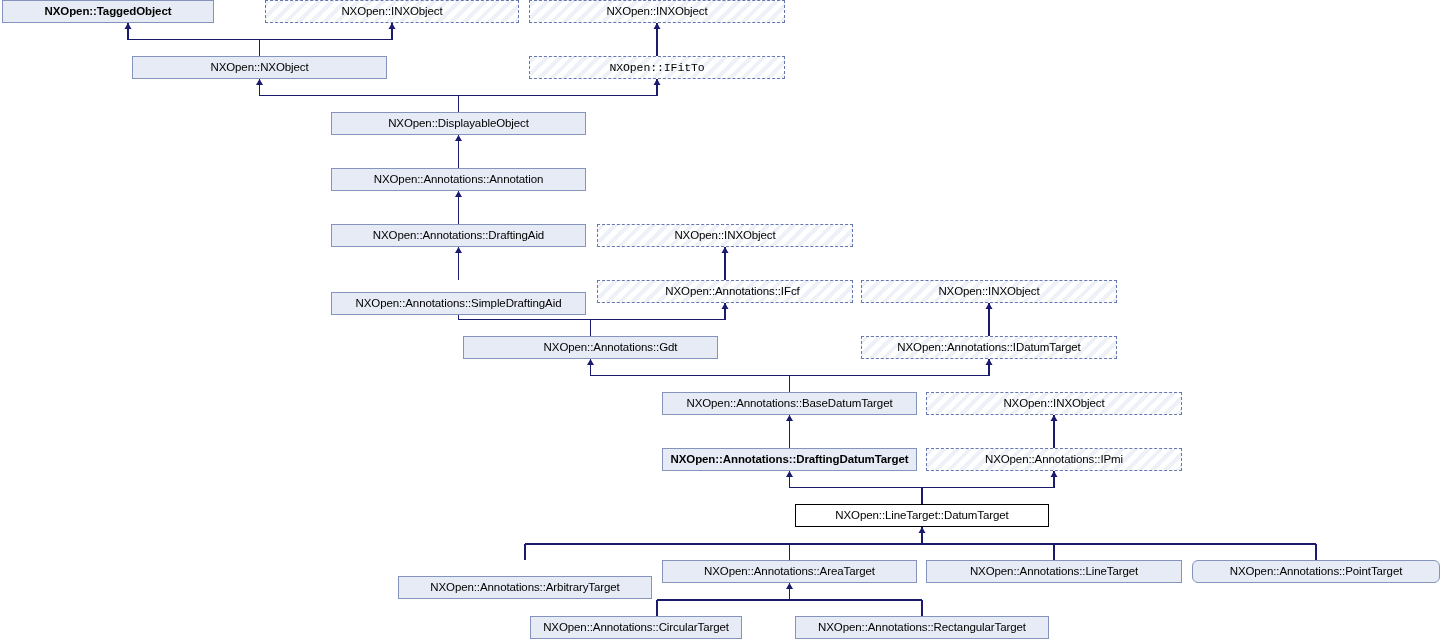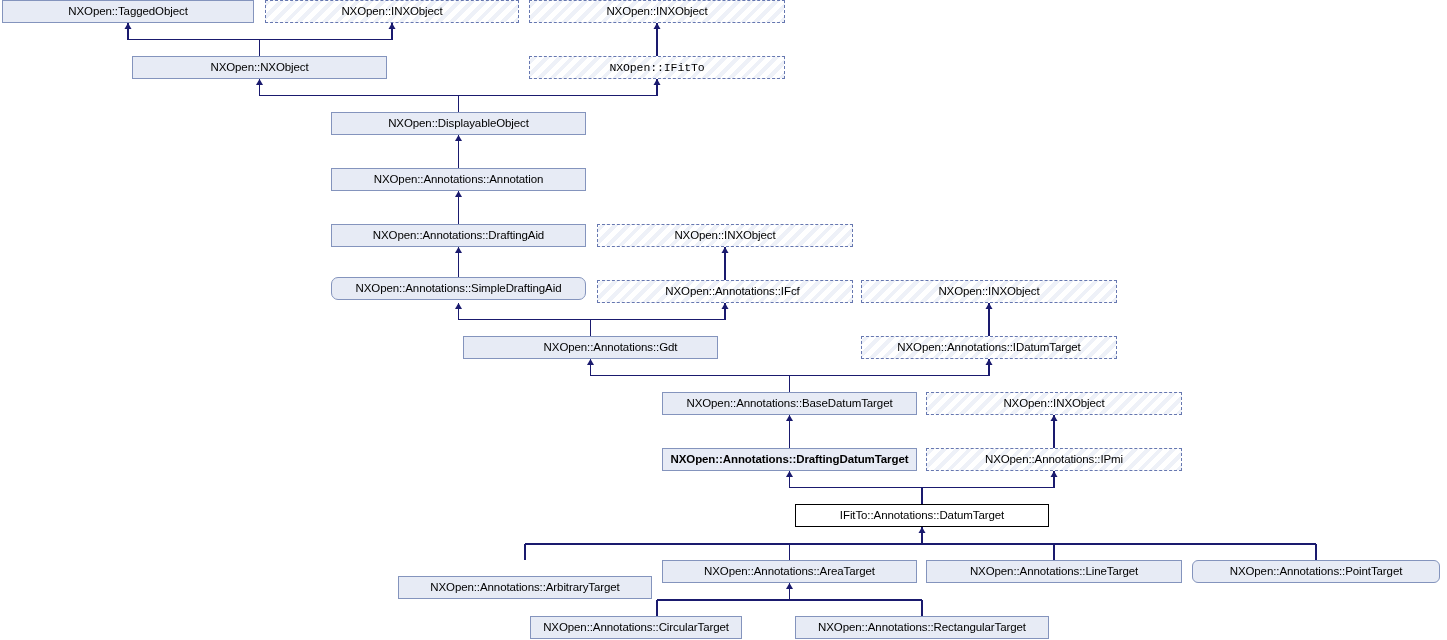--- a/index.html
+++ b/index.html
@@ -137,21 +137,21 @@
       <line x1="1054" y1="544" x2="1054" y2="560" stroke="#1a1a6e" stroke-width="1.2" shape-rendering="crispEdges"></line>
       <line x1="1316" y1="544" x2="1316" y2="560" stroke="#1a1a6e" stroke-width="1.2" shape-rendering="crispEdges"></line>
       <path d="M 922 527 L 918.5 533 L 925.5 533 Z" fill="#1a1a6e"></path>
       <line x1="789.5" y1="583" x2="789.5" y2="600" stroke="#1a1a6e" stroke-width="1.2" shape-rendering="crispEdges"></line>
       <line x1="657" y1="600" x2="922" y2="600" stroke="#1a1a6e" stroke-width="1.2" shape-rendering="crispEdges"></line>
       <line x1="657" y1="600" x2="657" y2="616" stroke="#1a1a6e" stroke-width="1.2" shape-rendering="crispEdges"></line>
       <line x1="922" y1="600" x2="922" y2="616" stroke="#1a1a6e" stroke-width="1.2" shape-rendering="crispEdges"></line>
       <path d="M 789.5 583 L 786 589 L 793 589 Z" fill="#1a1a6e"></path>
     </svg>
   <div id="node-layer">
-      <div class="node cls" style="left: 2px; top: 0px; width: 252px;">
+      <div class="node cls" style="left: 2px; top: 0px; width: 212px; font-weight: bold;">
         <span class="label">NXOpen::TaggedObject</span>
       </div>
       <div class="node iface" style="left: 265px; top: 0px; width: 254px;">
         <span class="label">NXOpen::INXObject</span>
       </div>
       <div class="node iface" style="left: 529px; top: 0px; width: 256px;">
         <span class="label">NXOpen::INXObject</span>
       </div>
       <div class="node cls" style="left: 132px; top: 56px; width: 255px;">
         <span class="label">NXOpen::NXObject</span>
@@ -164,21 +164,21 @@
       </div>
       <div class="node cls" style="left: 331px; top: 168px; width: 255px;">
         <span class="label">NXOpen::Annotations::Annotation</span>
       </div>
       <div class="node cls" style="left: 331px; top: 224px; width: 255px;">
         <span class="label">NXOpen::Annotations::DraftingAid</span>
       </div>
       <div class="node iface" style="left: 597px; top: 224px; width: 256px;">
         <span class="label">NXOpen::INXObject</span>
       </div>
-      <div class="node cls" style="left: 331px; top: 277px; width: 255px; border-radius: 7px;">
+      <div class="node cls" style="left: 331px; top: 292px; width: 255px;">
         <span class="label">NXOpen::Annotations::SimpleDraftingAid</span>
       </div>
       <div class="node iface" style="left: 597px; top: 280px; width: 256px; padding-left: 15px;">
         <span class="label">NXOpen::Annotations::IFcf</span>
       </div>
       <div class="node iface" style="left: 861px; top: 280px; width: 256px;">
         <span class="label">NXOpen::INXObject</span>
       </div>
       <div class="node cls" style="left: 463px; top: 336px; width: 255px; padding-left: 40px;">
         <span class="label">NXOpen::Annotations::Gdt</span>
@@ -192,21 +192,21 @@
       <div class="node iface" style="left: 926px; top: 392px; width: 256px;">
         <span class="label">NXOpen::INXObject</span>
       </div>
       <div class="node cls" style="left: 662px; top: 448px; width: 255px; font-weight: bold;">
         <span class="label">NXOpen::Annotations::DraftingDatumTarget</span>
       </div>
       <div class="node iface" style="left: 926px; top: 448px; width: 256px;">
         <span class="label">NXOpen::Annotations::IPmi</span>
       </div>
       <div class="node current" style="left: 795px; top: 504px; width: 254px;">
-        <span class="label">IFitTo::Annotations::DatumTarget</span>
+        <span class="label">NXOpen::LineTarget::DatumTarget</span>
       </div>
       <div class="node cls" style="left: 398px; top: 560px; width: 254px; margin-top: 16px;">
         <span class="label">NXOpen::Annotations::ArbitraryTarget</span>
       </div>
       <div class="node cls" style="left: 662px; top: 560px; width: 255px;">
         <span class="label">NXOpen::Annotations::AreaTarget</span>
       </div>
       <div class="node cls" style="left: 926px; top: 560px; width: 256px;">
         <span class="label">NXOpen::Annotations::LineTarget</span>
       </div>

